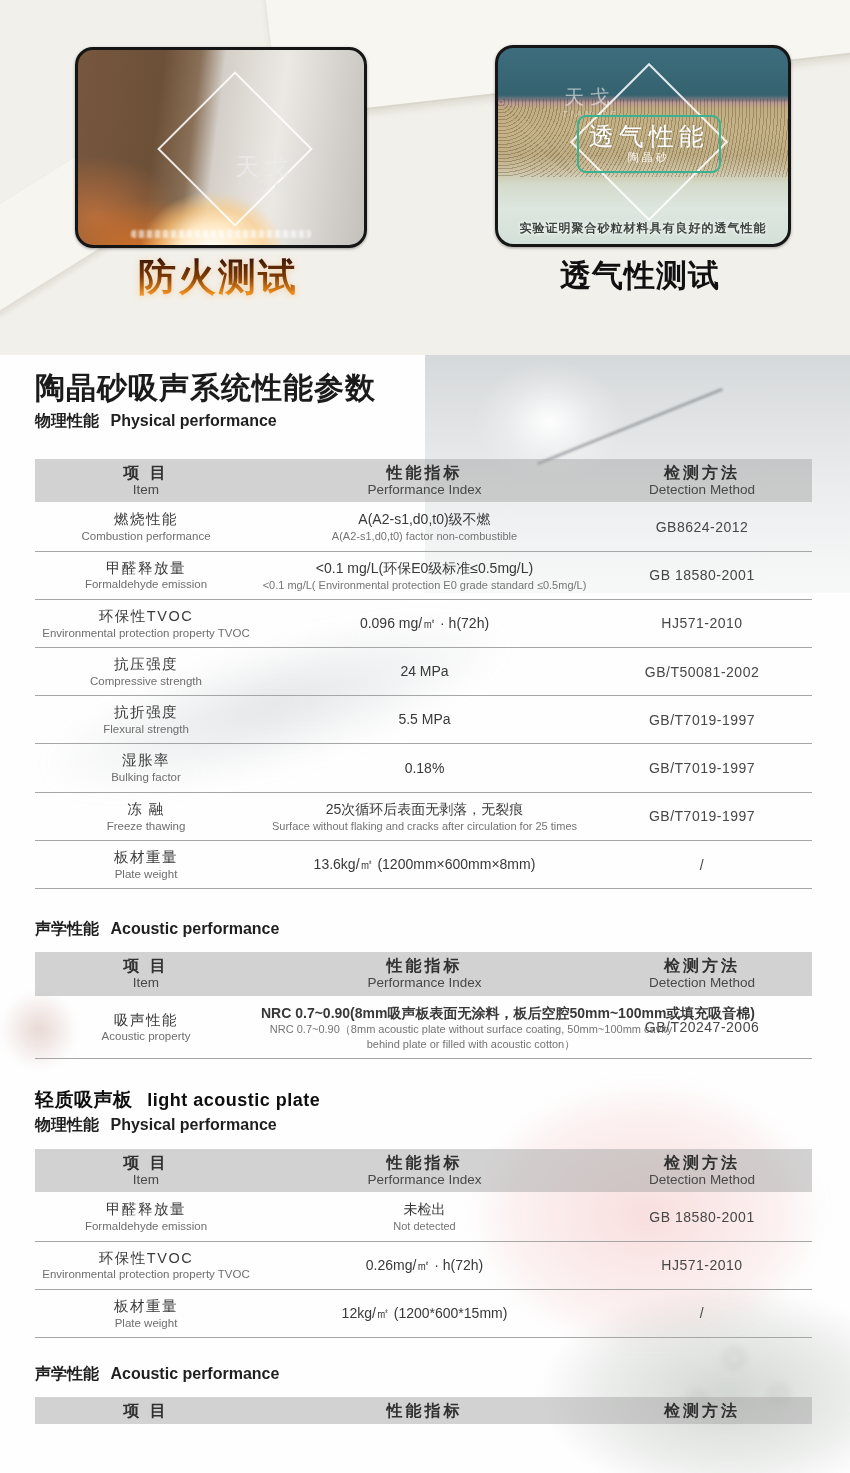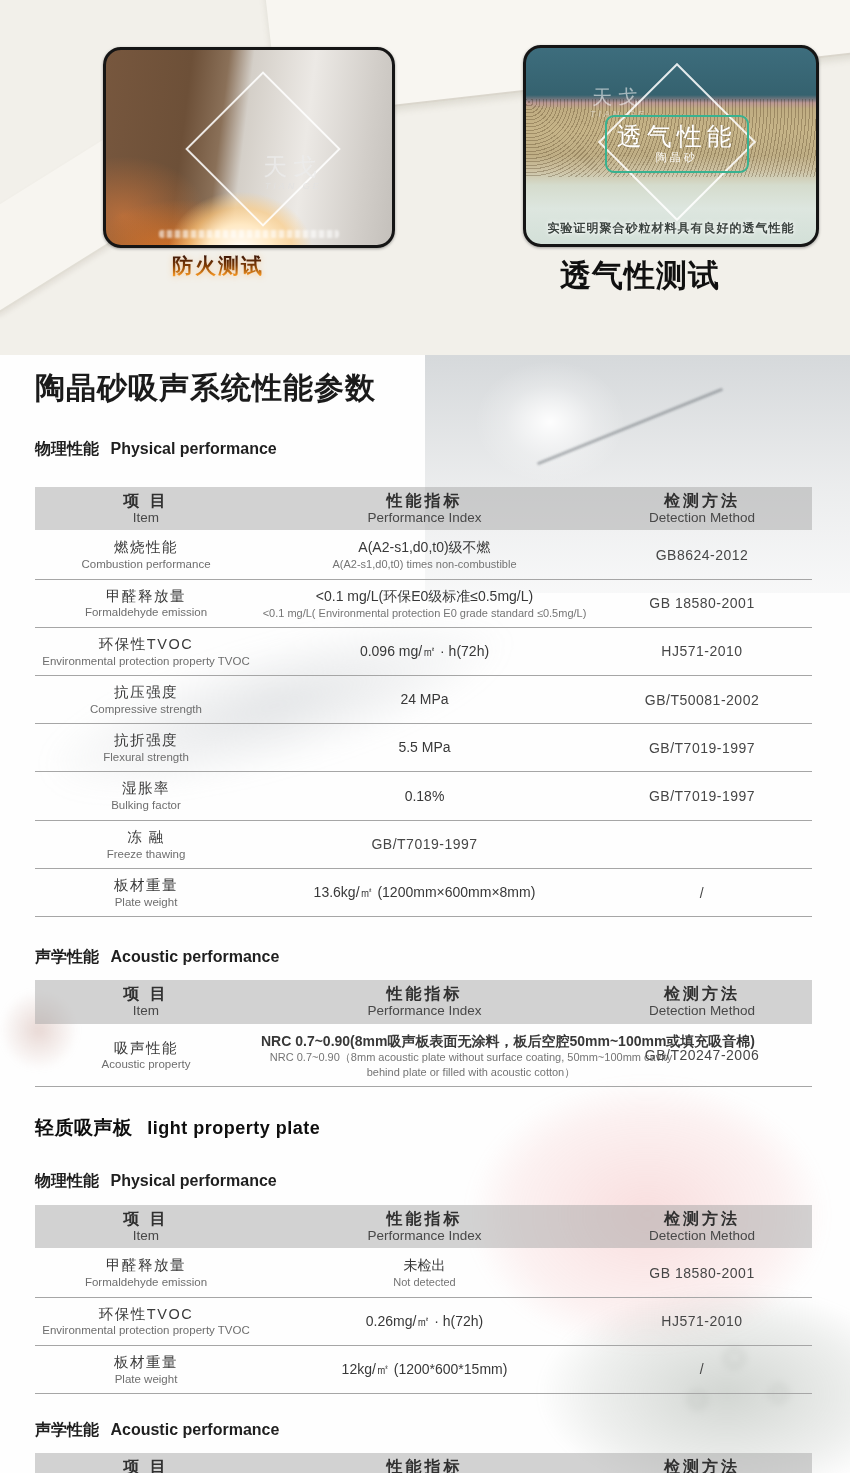--- a/index.html
+++ b/index.html
@@ -9,21 +9,21 @@
   
   .hero{position:absolute;left:0;top:0;width:850px;height:355px;background:#f2f0ea;}
   .fold-right{position:absolute;right:-60px;top:-48px;width:640px;height:130px;
       background:#f8f6f1;border-bottom:2px solid rgba(150,140,120,.30);
       box-shadow:0 4px 7px rgba(120,110,90,.16);transform:rotate(-6.5deg);}
   .fold-left{position:absolute;left:-50px;top:150px;width:300px;height:90px;
       background:#f7f5f0;border-bottom:2px solid rgba(150,140,120,.22);
       box-shadow:0 3px 5px rgba(120,110,90,.12);transform:rotate(-32deg);}
 
   .card{position:absolute;border:3px solid #151515;border-radius:18px;overflow:hidden;
-        box-shadow:0 1px 3px rgba(0,0,0,.35);z-index:2;margin-left:28px;}
+        box-shadow:0 1px 3px rgba(0,0,0,.35);z-index:2;}
   .card-fire{left:75px;top:47px;width:286px;height:195px;
     background:
       radial-gradient(95px 78px at 47% 103%, #ffffff 0%, #ffe9c4 34%, rgba(255,205,130,.65) 55%, rgba(255,255,255,0) 76%),
       radial-gradient(150px 90px at 27% 110%, rgba(242,122,32,.95), rgba(242,122,32,0) 72%),
       radial-gradient(120px 85px at 6% 85%, rgba(236,130,60,.55), rgba(236,130,60,0) 70%),
       linear-gradient(97deg,#77573e 0%,#6d5038 28%,#8a7058 40%,#d4cfc8 48%,#ece9e5 68%,#d2cec9 88%,#c4c0bb 100%);}
   .card-air{left:495px;top:45px;width:290px;height:196px;
     background:linear-gradient(180deg,#3d6d7d 0%,#35626f 24%,#7e7a80 26.5%,#bb9894 28%,#c0ad82 31%,
       #c6b488 42%,#bfae85 55%,#ccc0a0 62%,#d5dccd 70%,#dde6df 82%,#d3e0d8 100%);}
   .sand-noise{position:absolute;left:0;right:0;top:26%;height:40%;
@@ -46,21 +46,21 @@
   .card-air .brand-zh{font-size:20px;color:rgba(240,240,240,.6);}
   .brand-en{font-size:9px;color:rgba(225,225,225,.8);letter-spacing:3px;margin-top:3px;font-style:italic;}
   .card-air .brand-en{color:rgba(235,235,235,.5);}
   .blur-strip{position:absolute;bottom:7px;left:50%;transform:translateX(-50%);width:180px;height:8px;
       border-radius:3px;opacity:.8;filter:blur(1px);
       background:repeating-linear-gradient(90deg, rgba(255,255,255,.75) 0 5px, rgba(255,255,255,.15) 5px 8px);}
   .photo-caption{position:absolute;bottom:7px;left:0;width:100%;text-align:center;
       font-size:12px;font-weight:700;color:#3c4440;letter-spacing:1px;
       text-shadow:0 0 3px rgba(255,255,255,.95),0 0 6px rgba(255,255,255,.75);}
   .caption{position:absolute;z-index:2;text-align:center;font-weight:800;}
-  .caption-fire{left:75px;top:252px;width:286px;font-size:21px;letter-spacing:2px;
+  .caption-fire{left:75px;top:252px;width:286px;font-size:38px;letter-spacing:2px;
       background:linear-gradient(180deg,#30100a 5%,#7c3a05 48%,#ef9020 82%,#ffc23e 100%);
       -webkit-background-clip:text;background-clip:text;color:transparent;
       filter:drop-shadow(0 1px 3px rgba(255,140,20,.30));}
   .caption-air{left:483px;top:255px;width:314px;font-size:31px;letter-spacing:1px;color:#101010;}
 
   
   .content{position:absolute;left:0;top:355px;width:850px;height:1118px;background:#fefefe;}
   .deco{position:absolute;z-index:0;pointer-events:none;}
   .deco-band{top:0;right:0;width:425px;height:238px;
       background:linear-gradient(180deg, rgba(148,156,162,.38), rgba(168,174,178,.22) 55%, rgba(190,195,198,.10));}
@@ -78,21 +78,21 @@
       background:
         radial-gradient(circle at 62% 38%, transparent 7px, rgba(90,100,90,.30) 8px, transparent 11px),
         radial-gradient(circle at 74% 55%, transparent 6px, rgba(90,100,90,.28) 7px, transparent 10px),
         radial-gradient(circle at 52% 58%, transparent 6px, rgba(90,100,90,.28) 7px, transparent 10px),
         radial-gradient(60% 60% at 60% 55%, rgba(140,150,140,.38), rgba(140,150,140,.14) 60%, transparent 85%);}
 
   .inner{position:relative;z-index:1;padding:0 38px 0 35px;}
   .main-title{margin:0;padding-top:13px;font-size:30px;font-weight:700;color:#1b1b1b;letter-spacing:1px;}
   .sec-head{margin-top:13px;font-size:19px;font-weight:800;color:#0e0e0e;letter-spacing:.5px;}
   .sec-head .en{margin-left:9px;font-size:18px;}
-  .sub-head{margin-top:30px;font-size:16px;font-weight:600;color:#1f1f1f;}
+  .sub-head{margin-top:2px;font-size:16px;font-weight:600;color:#1f1f1f;}
   .sub-head .en{margin-left:7px;font-weight:600;}
 
   .spec-table{width:777px;}
   .mt-t0{margin-top:27px;} .mt-h-ac1{margin-top:30px;} .mt-t1{margin-top:12px;}
   .mt-sec2{margin-top:28px;} .mt-t2{margin-top:13px;} .mt-h-ac2{margin-top:26px;} .mt-t3{margin-top:12px;}
   .t-header,.t-row{display:grid;grid-template-columns:222px 335px 220px;}
   .t-header{background:rgba(163,163,163,.48);padding:4px 0;margin-bottom:1px;}
   .t-hcell{display:flex;flex-direction:column;align-items:center;justify-content:center;text-align:center;}
   .h-zh{font-size:16px;font-weight:700;color:#303030;letter-spacing:3px;line-height:1.2;}
   .h-en{font-size:13.5px;color:#484848;line-height:1.2;}
@@ -176,21 +176,21 @@
               <div class="h-en">Detection Method</div>
             </div>
           </div>
           <div class="t-row">
             <div class="t-cell">
               <div class="cell-zh">燃烧性能</div>
               <div class="cell-en">Combustion performance</div>
             </div>
             <div class="t-cell">
               <div class="val-zh">A(A2-s1,d0,t0)级不燃</div>
-              <div class="val-en">A(A2-s1,d0,t0) times non-combustible</div>
+              <div class="val-en">A(A2-s1,d0,t0) factor non-combustible</div>
             </div>
             <div class="t-cell method">GB8624-2012</div>
           </div>
           <div class="t-row">
             <div class="t-cell">
               <div class="cell-zh">甲醛释放量</div>
               <div class="cell-en">Formaldehyde emission</div>
             </div>
             <div class="t-cell">
               <div class="val-zh">&lt;0.1 mg/L(环保E0级标准≤0.5mg/L)</div>
@@ -235,20 +235,24 @@
             </div>
             <div class="t-cell">
               <div class="val-zh">0.18%</div>
             </div>
             <div class="t-cell method">GB/T7019-1997</div>
           </div>
           <div class="t-row">
             <div class="t-cell">
               <div class="cell-zh">冻 融</div>
               <div class="cell-en">Freeze thawing</div>
+            </div>
+            <div class="t-cell">
+              <div class="val-zh">25次循环后表面无剥落，无裂痕</div>
+              <div class="val-en">Surface without flaking and cracks after circulation for 25 times</div>
             </div>
             <div class="t-cell method">GB/T7019-1997</div>
           </div>
           <div class="t-row">
             <div class="t-cell">
               <div class="cell-zh">板材重量</div>
               <div class="cell-en">Plate weight</div>
             </div>
             <div class="t-cell">
               <div class="val-zh">13.6kg/㎡ (1200mm×600mm×8mm)</div>
@@ -285,21 +289,21 @@
             <div class="t-cell">
               <div class="val-zh">NRC 0.7~0.90(8mm吸声板表面无涂料，板后空腔50mm~100mm或填充吸音棉)</div>
               <div class="val-en">NRC 0.7~0.90（8mm acoustic plate without surface coating, 50mm~100mm cavity behind plate or filled with acoustic cotton）</div>
             </div>
             <div class="t-cell method">GB/T20247-2006</div>
           </div>
         </div>
 
       <div class="sec-head mt-sec2">
         <span class="zh">轻质吸声板</span>
-        <span class="en">light property plate</span>
+        <span class="en">light acoustic plate</span>
       </div>
 
       <div class="sub-head">
         <span class="zh">物理性能</span>
         <span class="en">Physical performance</span>
       </div>
 
       <div class="spec-table mt-t2">
           <div class="t-header">
             <div class="t-hcell">

